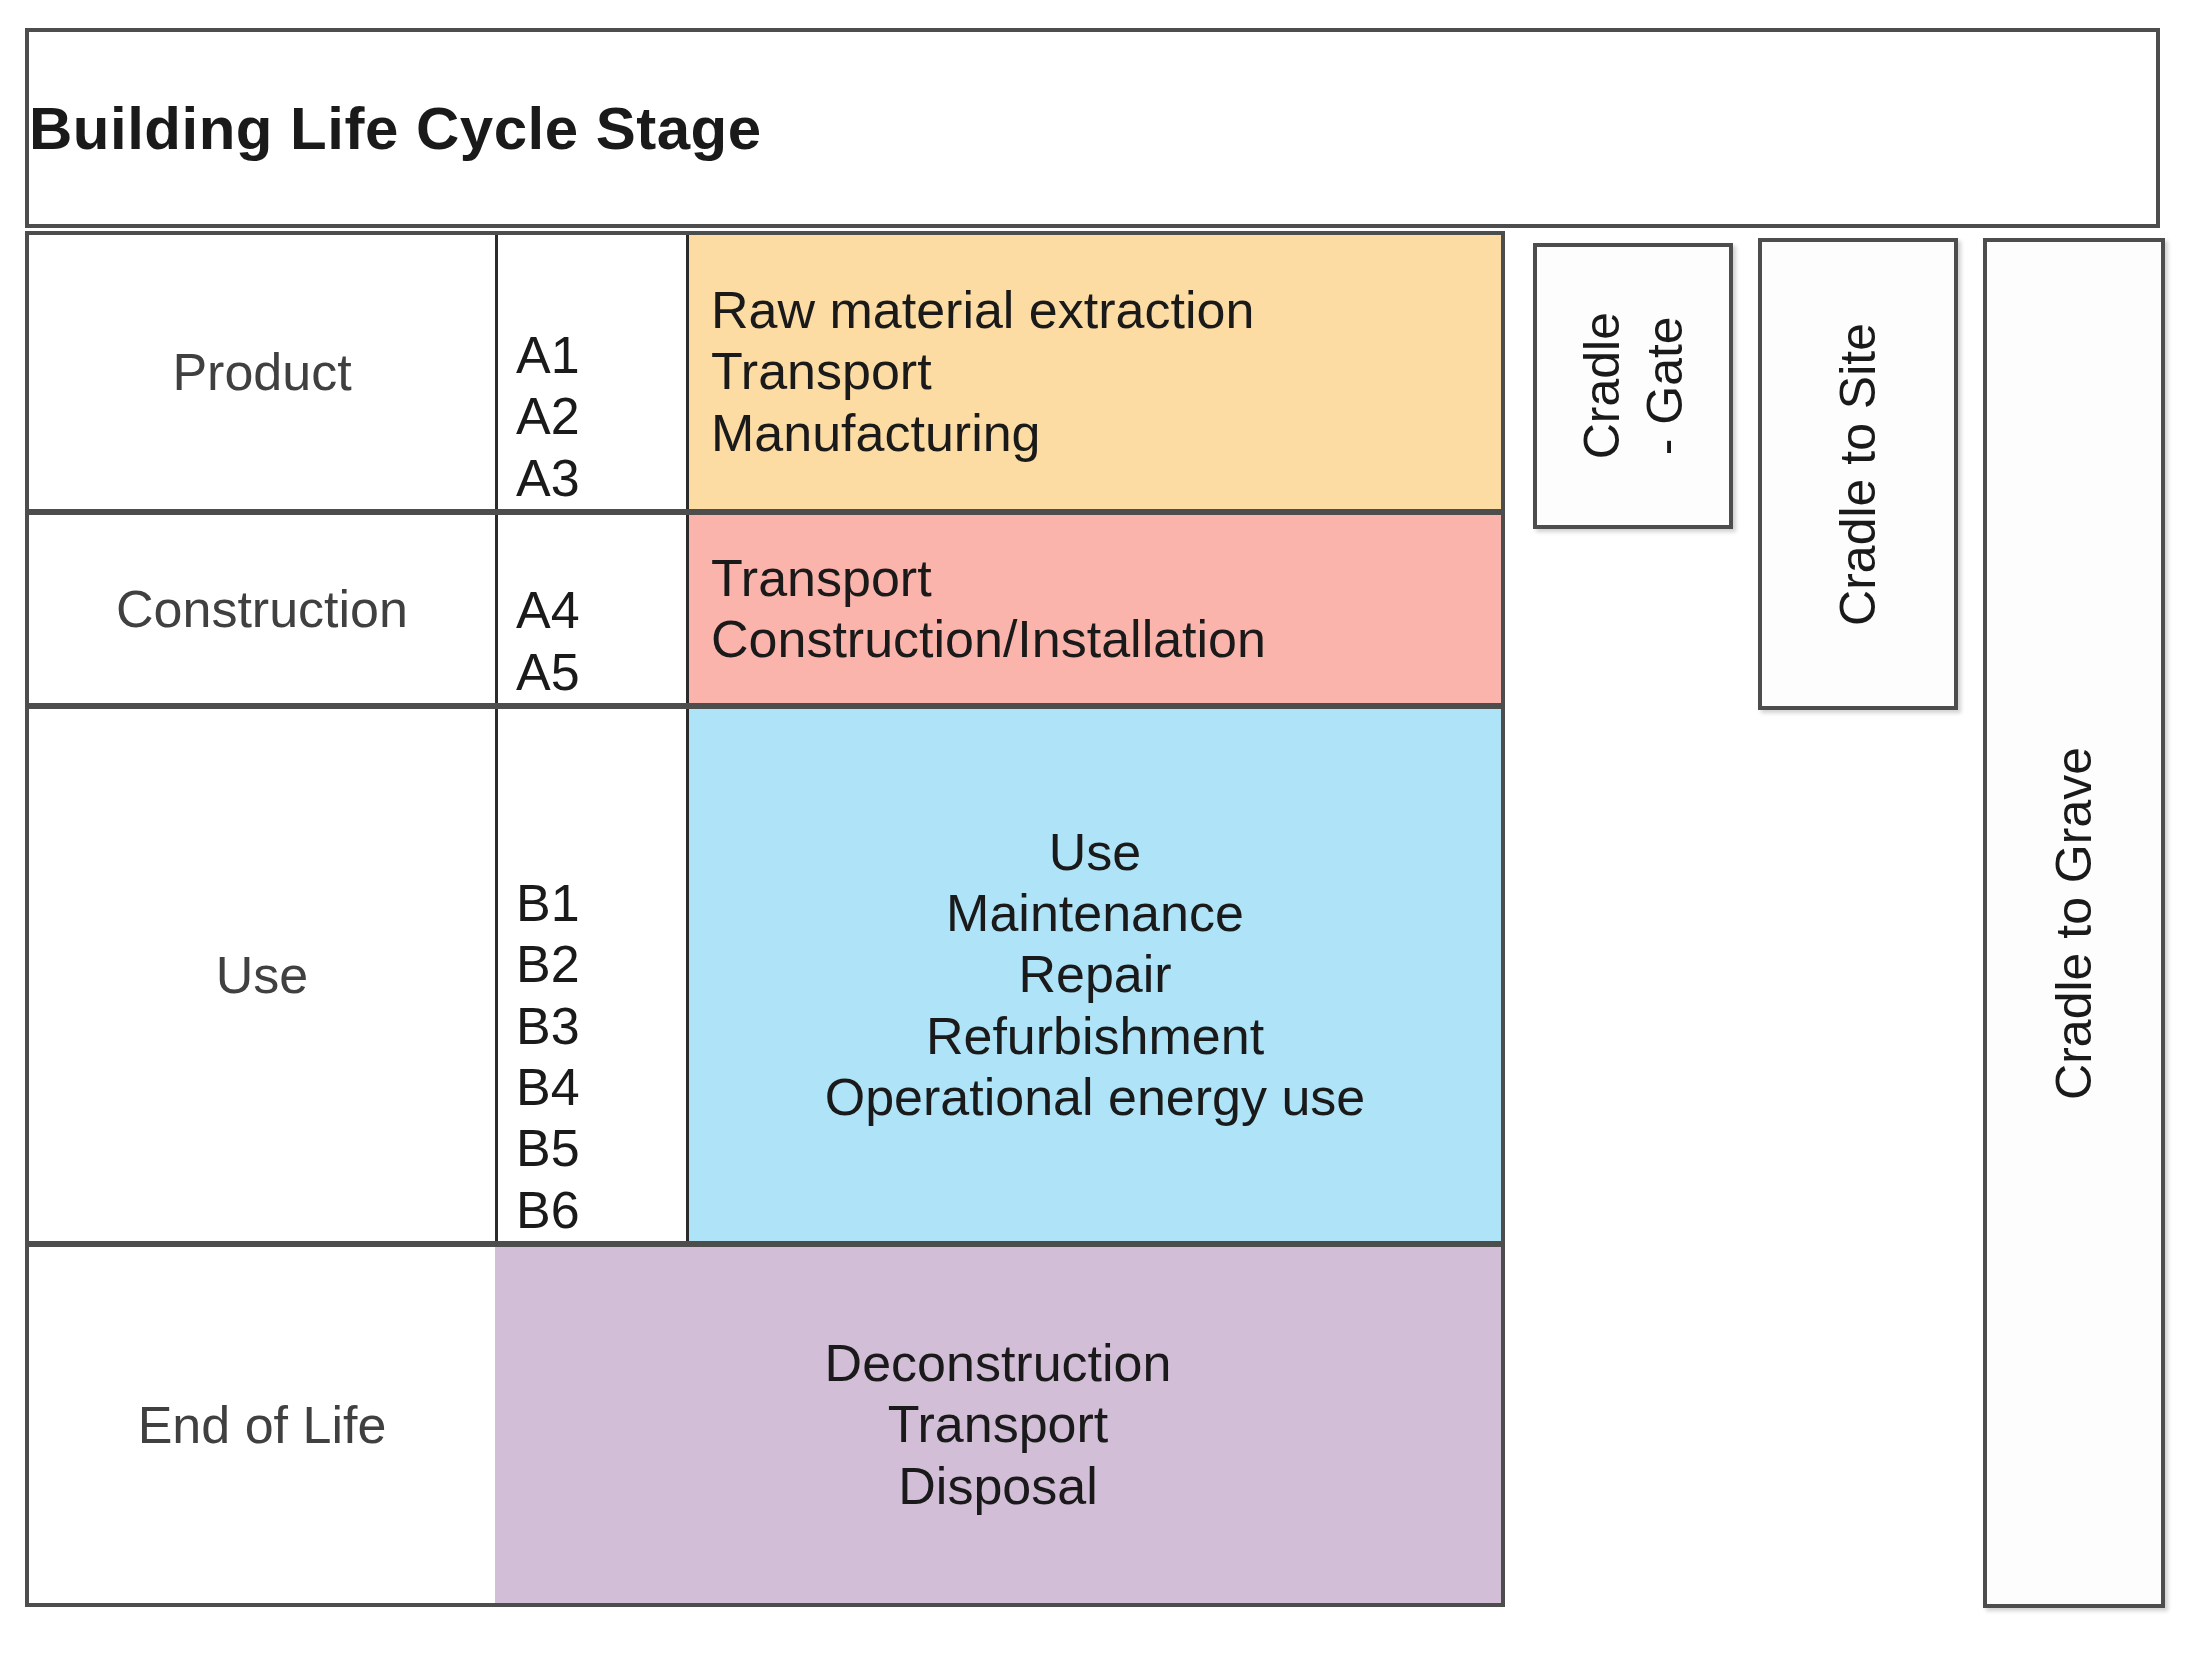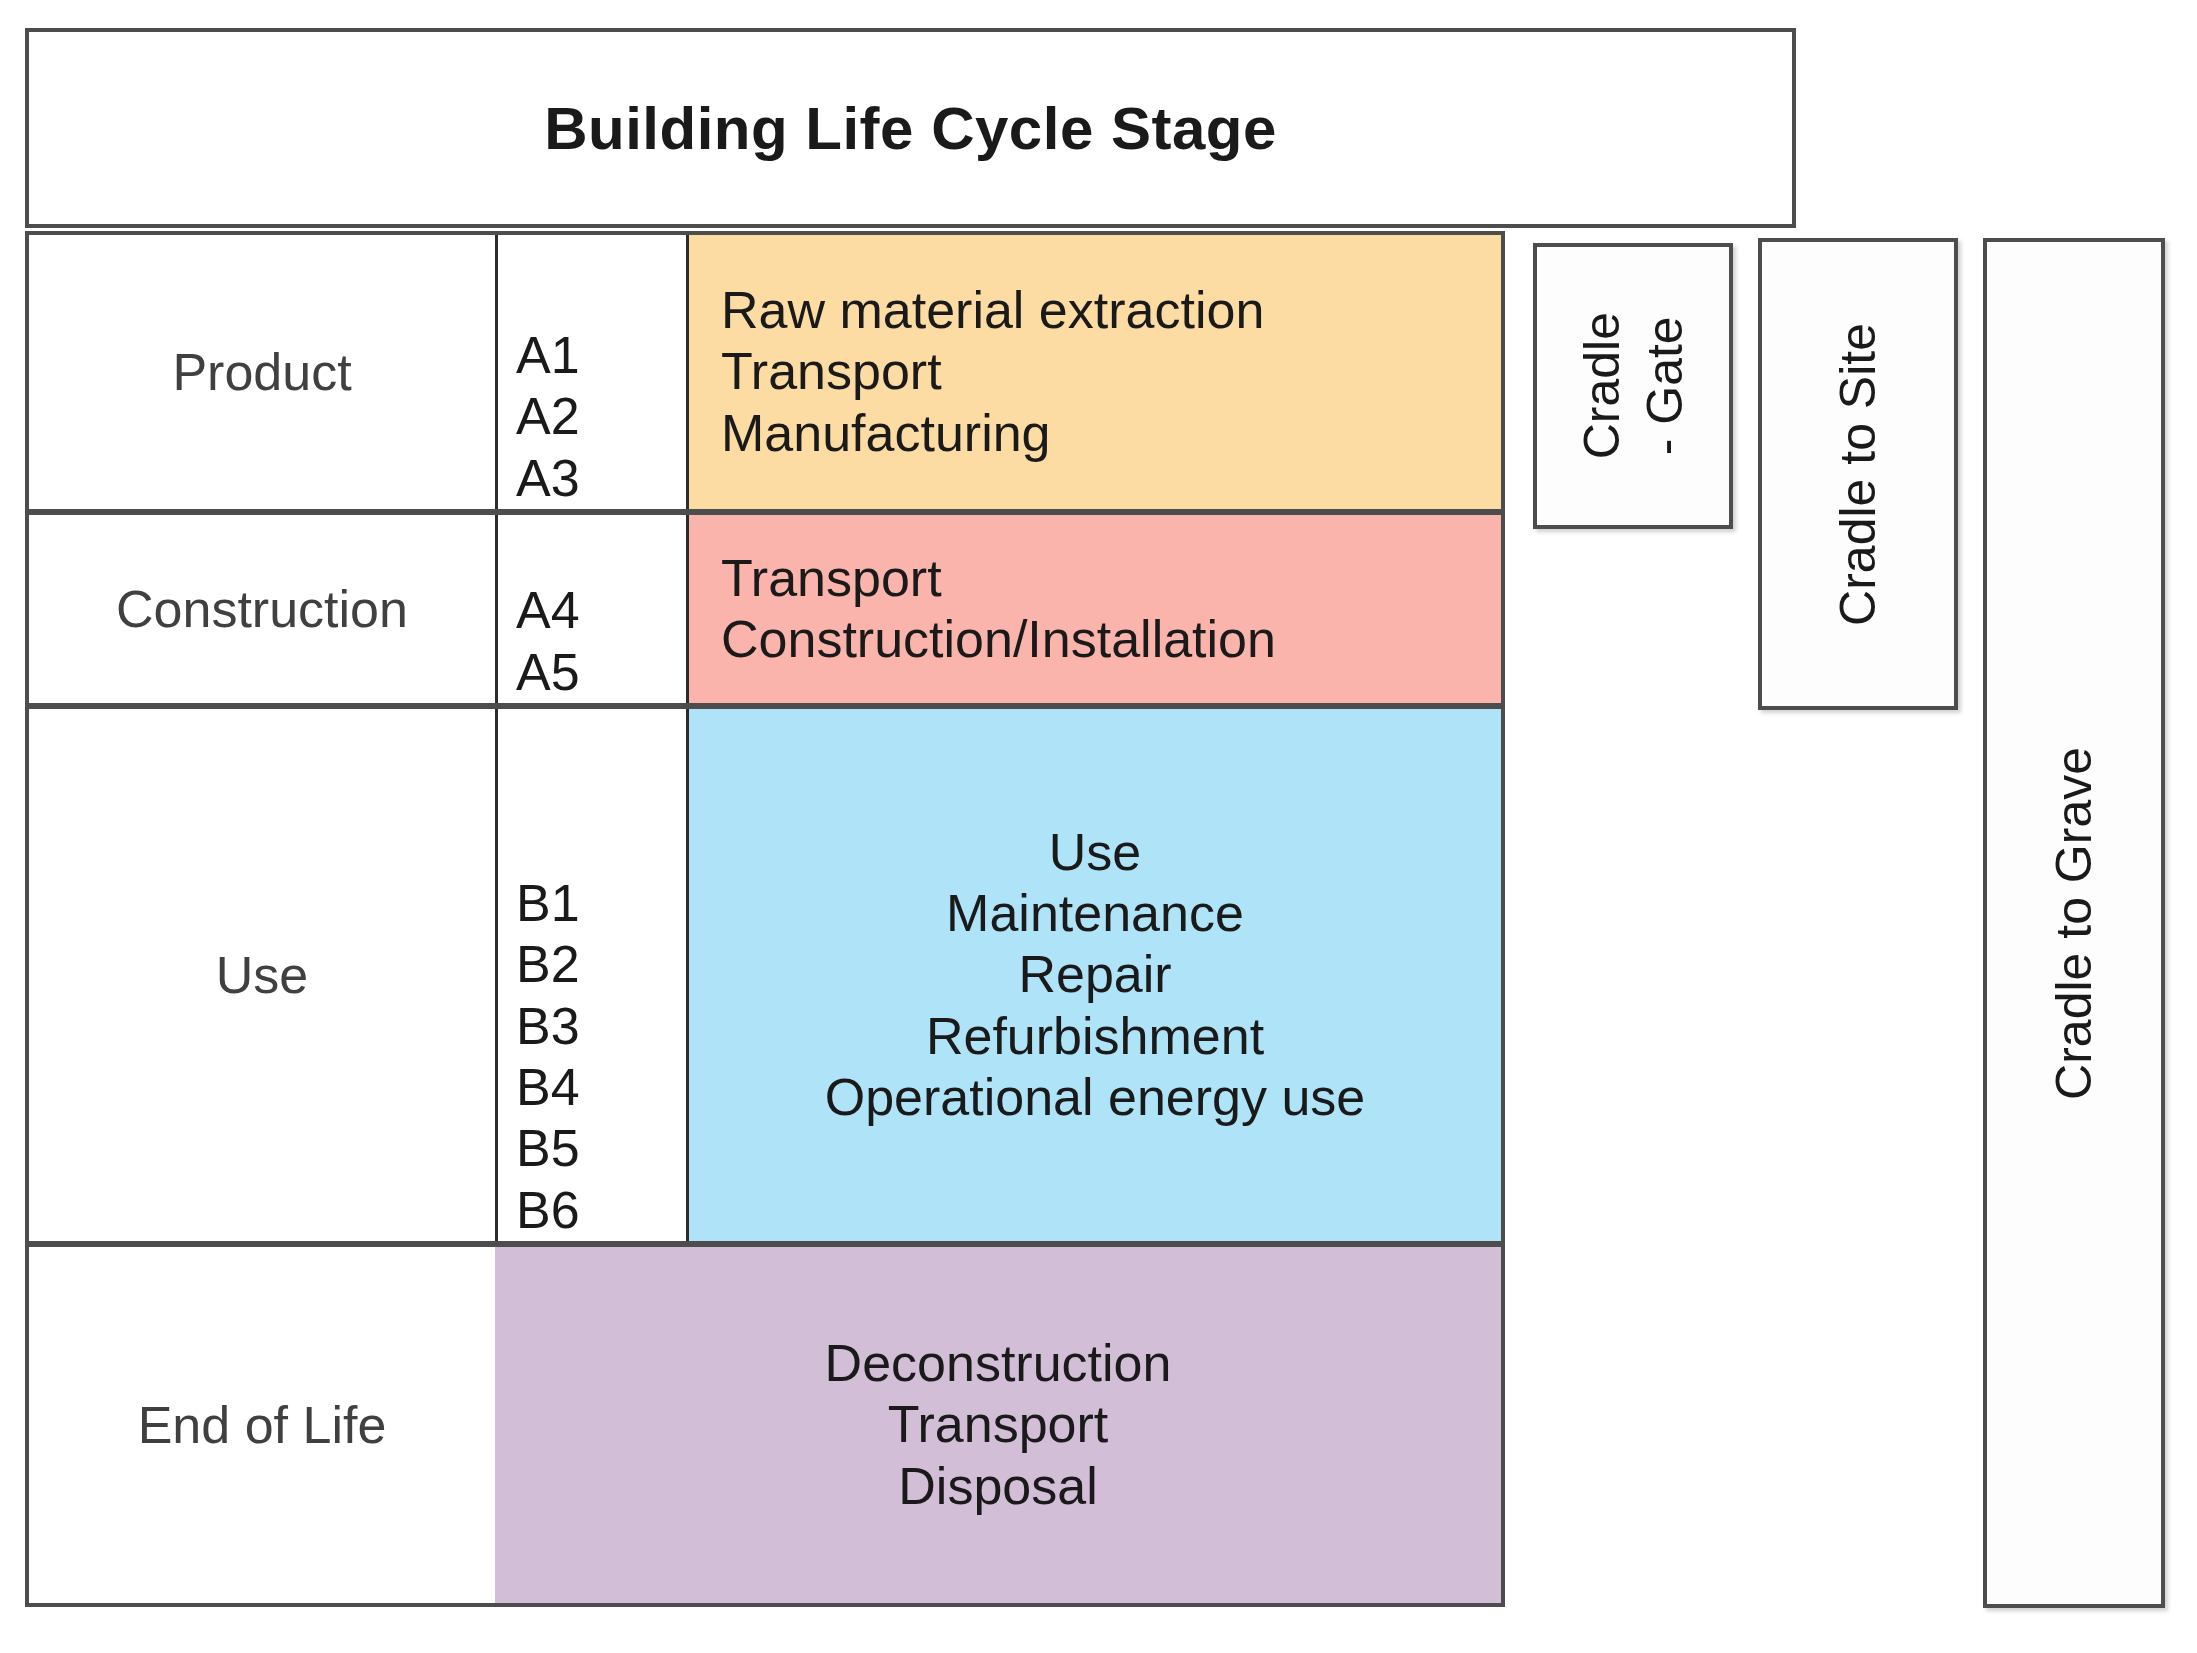--- a/index.html
+++ b/index.html
@@ -26,25 +26,24 @@
     position: absolute;
     box-sizing: border-box;
     border: 4px solid #4d4d4d;
     background: #ffffff;
   }
 
   
   #title-row {
     left: 25px;
     top: 28px;
-    width: 1771px;
+    width: 2135px;
     height: 200px;
     display: flex;
     align-items: center;
-    justify-content: center;
   }
   #title-text {
     font-size: 60px;
     font-weight: bold;
     letter-spacing: 0.5px;
     color: #1a1a1a;
     text-align: center;
   }
 
   
@@ -89,21 +88,21 @@
     display: flex;
     flex-direction: column;
     justify-content: center;
   }
   .col-desc .desc {
     font-size: 52px;
     line-height: 1.18;
     color: #1a1a1a;
     white-space: nowrap;
   }
-  .align-left .desc { text-align: left; padding-left: 32px; }
+  .align-left .desc { text-align: left; padding-left: 22px; }
   .align-center .desc { text-align: center; }
 
   
   #row-product      { top: 231px; height: 282px; }
   #row-construction { top: 511px; height: 196px; }
   #row-use          { top: 705px; height: 540px; }
   #row-eol          { top: 1243px; height: 364px; }
 
   
   #desc-product      { background: #FDDCA4; }

